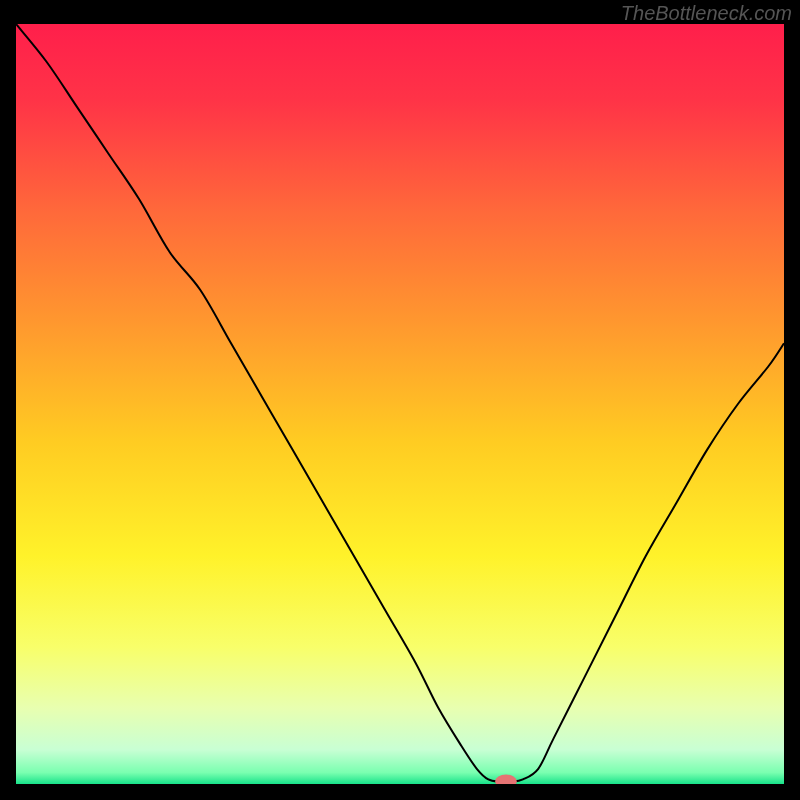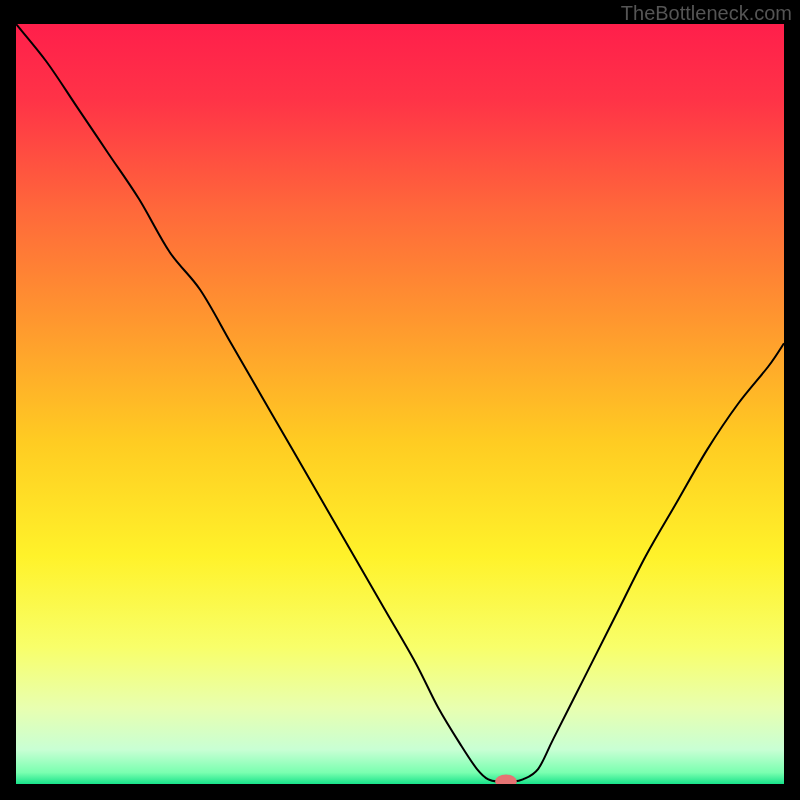--- a/index.html
+++ b/index.html
@@ -8,20 +8,21 @@
     width: 800px;
     height: 800px;
     background: #000;
     font-family: Arial, Helvetica, sans-serif;
     overflow: hidden;
   }
   .container {
     position: relative;
     width: 800px;
     height: 672px;
+    font-style: italic;
   }
   .attribution {
     position: absolute;
     top: 2px;
     right: 8px;
     color: #555;
     font-size: 20px;
     font-weight: 500;
     z-index: 10;
   }

